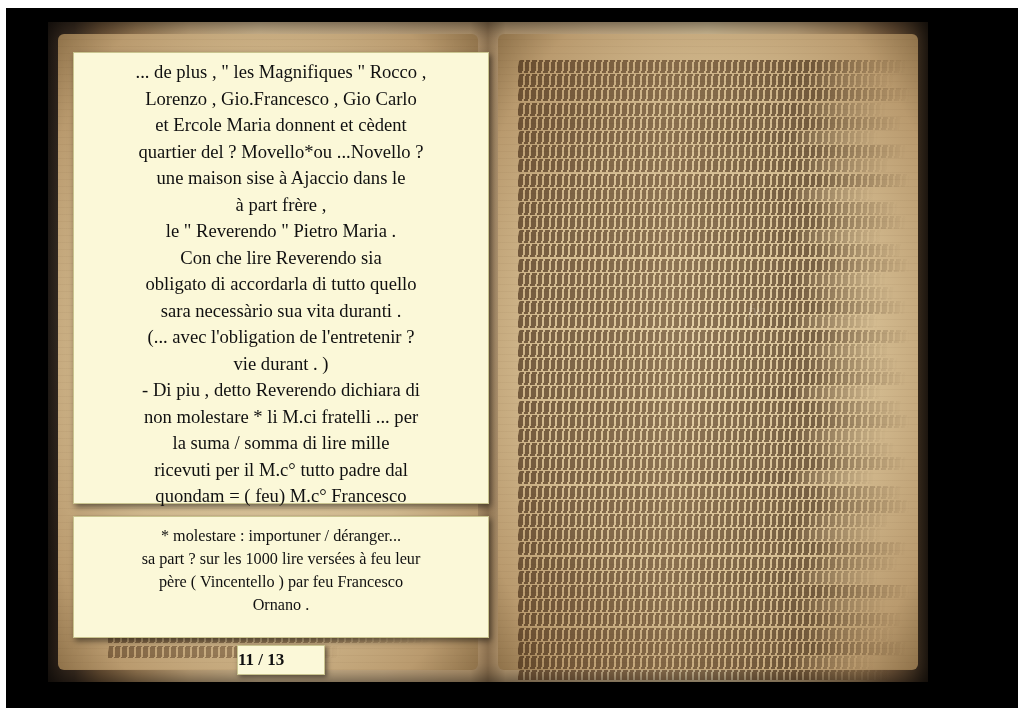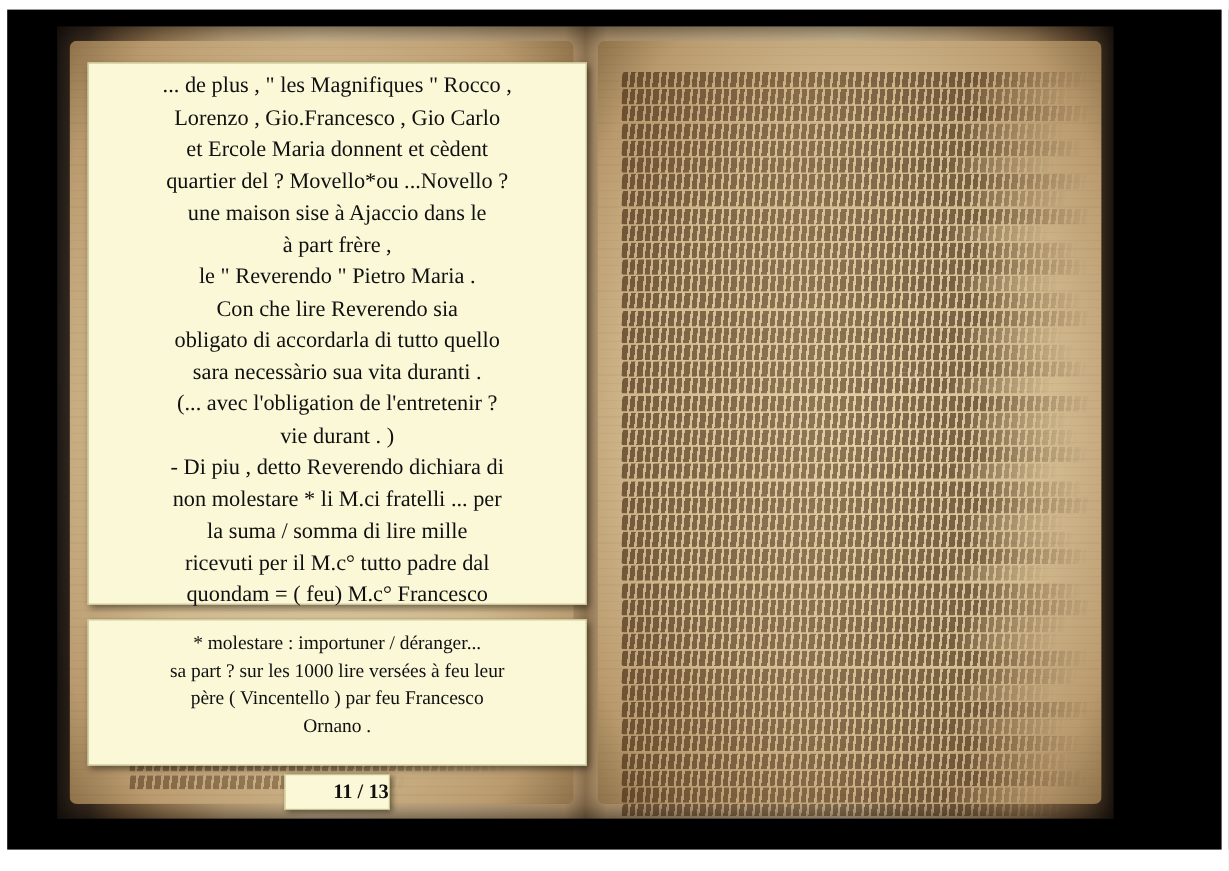--- a/index.html
+++ b/index.html
@@ -89,21 +89,22 @@
     -webkit-mask-image: repeating-linear-gradient(90deg, #000 0px, #000 5px, transparent 5px, transparent 7px);
     mask-image: repeating-linear-gradient(90deg, #000 0px, #000 5px, transparent 5px, transparent 7px);
     transform: skewX(-6deg);
   }
 
   
   .ms-watermark {
     position: absolute;
     color: rgba(255,255,255,0.18);
     font-family: "Liberation Serif", serif;
-    font-size: 20px;
+    font-style: italic;
+    font-size: 16px;
     pointer-events: none;
   }
 
   
   .caption-main {
     position: absolute;
     left: 73px;
     top: 52px;
     width: 416px;
     height: 452px;
@@ -146,21 +147,21 @@
     left: 237px;
     top: 645px;
     width: 86px;
     height: 28px;
     background: #fbf8d8;
     border: 1px solid #c9c48f;
     box-shadow: 2px 2px 5px rgba(0,0,0,0.5);
     color: #101010;
     font-size: 17px;
     font-weight: bold;
-    text-align: right;
+    text-align: left;
     line-height: 28px;
     font-family: "Liberation Serif", serif;
   }
 </style>
 </head>
 <body>
 
 <div class="slide">
 
   <div class="manuscript">

